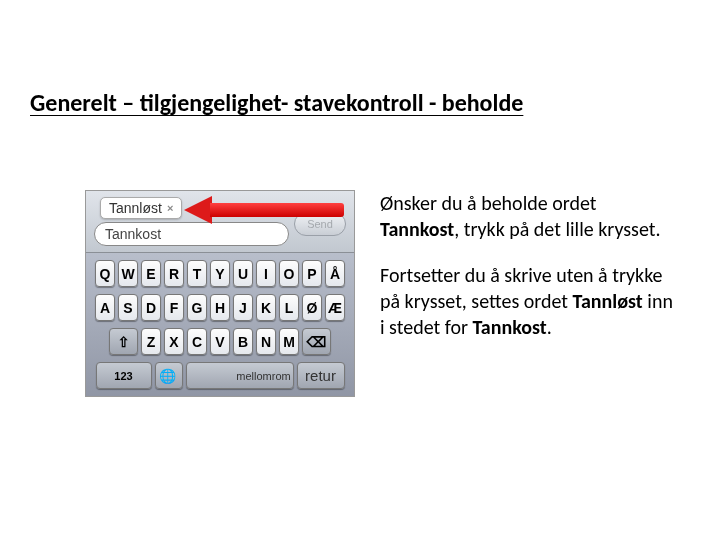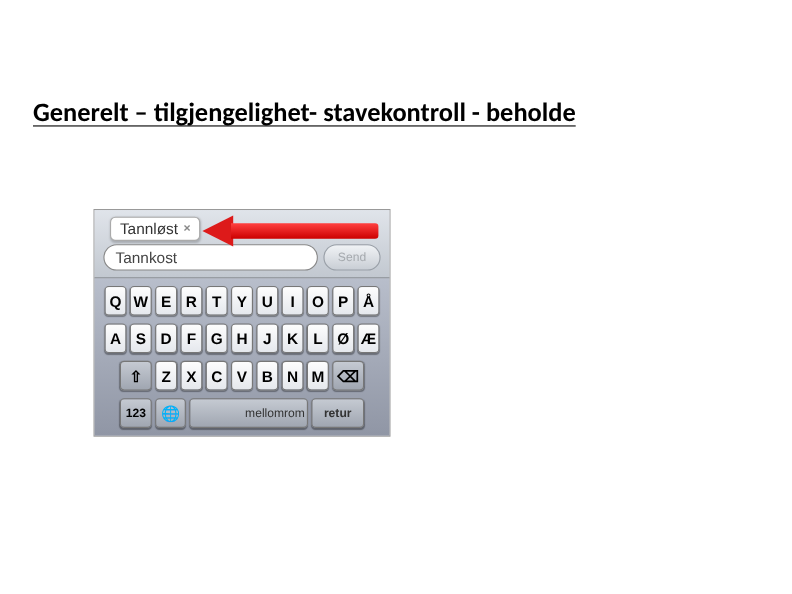--- a/index.html
+++ b/index.html
@@ -86,21 +86,21 @@
     border: 1px solid #888;
     border-radius: 12px;
     padding: 0 10px;
     font-size: 14px;
     color: #444;
     display: flex;
     align-items: center;
   }
   .send-btn {
     position: absolute;
-    bottom: 6px;
+    bottom: 16px;
     right: 8px;
     width: 52px;
     height: 24px;
     background: linear-gradient(#f0f2f5, #c9ced5);
     border: 1px solid #9aa0a8;
     border-radius: 12px;
     font-size: 11px;
     color: #a5a9ae;
     display: flex;
     align-items: center;
@@ -126,42 +126,42 @@
     font-size: 14px;
     font-weight: 700;
     color: #000;
     box-shadow: 0 1px 1px rgba(0,0,0,0.35);
   }
   .key.wide-shift, .key.wide-del {
     width: 29px;
     background: linear-gradient(#c5cad2, #a0a6b1);
   }
   .key.wide-123 {
-    width: 29px;
+    width: 56px;
     background: linear-gradient(#c5cad2, #a0a6b1);
     font-size: 11px;
   }
   .key.wide-globe {
     width: 28px;
     background: linear-gradient(#c5cad2, #a0a6b1);
   }
   .key.space {
     width: 108px;
     background: linear-gradient(#c5cad2, #a0a6b1);
     font-size: 11px;
     color: #333;
     font-weight: 400;
     padding-left: 48px;
   }
   .key.return {
     width: 48px;
     background: linear-gradient(#c5cad2, #a0a6b1);
-    font-size: 11px;
+    font-size: 15px;
     color: #333;
-    font-weight: 700;
+    font-weight: 400;
   }
 
   
   .arrow {
     position: absolute;
     top: 7px;
     left: 98px;
     width: 160px;
     height: 24px;
     pointer-events: none;
@@ -250,14 +250,20 @@
             <div class="key wide-123">123</div>
             <div class="key wide-globe">🌐</div>
             <div class="key space">mellomrom</div>
             <div class="key return">retur</div>
           </div>
       </div>
     </div>
   </div>
 
   <div class="text-col">
+    <div class="para">
+      <span>Ønsker du å beholde ordet </span><span class="b">Tannkost</span><span>, trykk på det lille krysset.</span>
+    </div>
+    <div class="para">
+      <span>Fortsetter du å skrive uten å trykke på krysset, settes ordet </span><span class="b">Tannløst</span><span> inn i stedet for </span><span class="b">Tannkost</span><span>.</span>
+    </div>
   </div>
 </div>
 
 </body></html>

